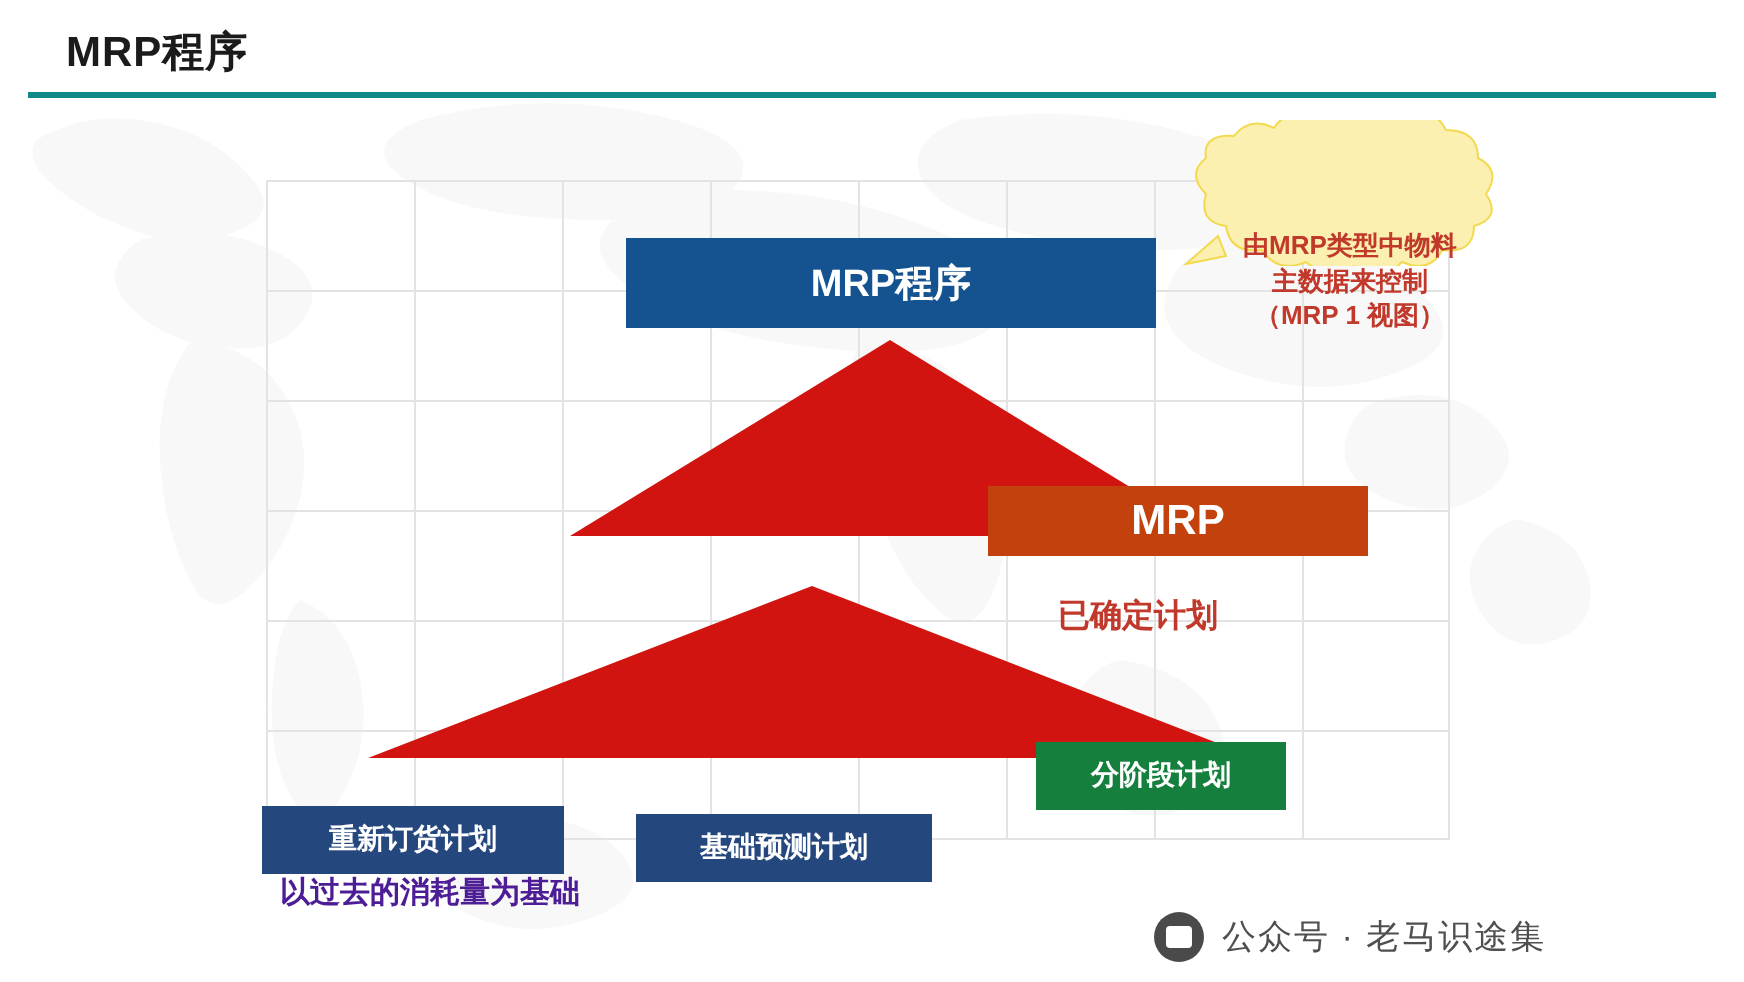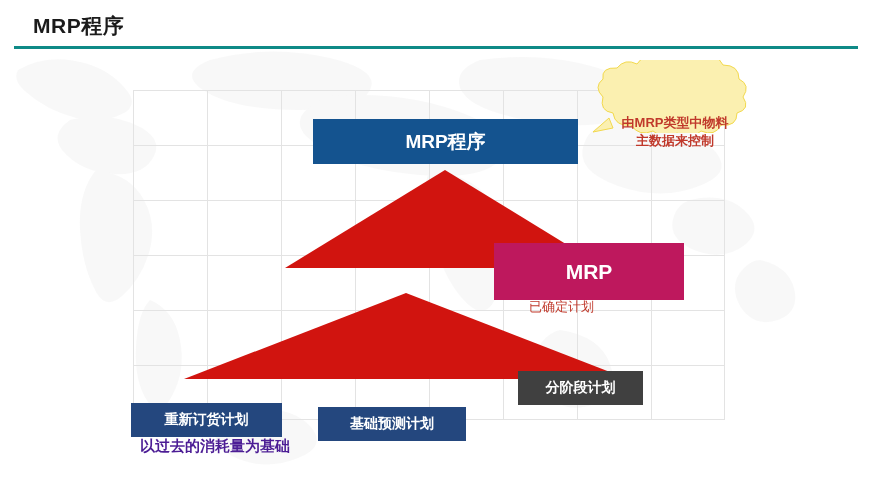--- a/index.html
+++ b/index.html
@@ -100,22 +100,22 @@
     top: 248px;
     width: 150px;
     height: 38px;
     background: #24477e;
     font-size: 14px;
   }
   .box-mrp {
     left: 494px;
     top: 243px;
     width: 190px;
-    height: 57px;
-    background: #be185d;
+    height: 35px;
+    background: #c2410c;
     font-size: 21px;
   }
   .box-reorder {
     left: 131px;
     top: 371px;
     width: 151px;
     height: 34px;
     background: #24477e;
     font-size: 14px;
     margin-top: 32px;
@@ -127,30 +127,30 @@
     height: 34px;
     background: #24477e;
     font-size: 14px;
     margin-top: 36px;
   }
   .box-phased {
     left: 518px;
     top: 371px;
     width: 125px;
     height: 34px;
-    background: #404040;
+    background: #15803d;
     font-size: 14px;
   }
 
   .label-confirmed {
     position: absolute;
     left: 529px;
     top: 298px;
-    font-size: 13px;
-    font-weight: normal;
+    font-size: 16px;
+    font-weight: bold;
     color: #c0392b;
   }
   .label-basis {
     position: absolute;
     left: 140px;
     top: 437px;
     font-size: 15px;
     font-weight: bold;
     color: #4c1d95;
   }
@@ -278,17 +278,22 @@
   <div class="label-basis">以过去的消耗量为基础</div>
 
   <div class="callout">
     <svg width="177" height="73" viewBox="0 0 177 73" xmlns="http://www.w3.org/2000/svg">
       <path d="M30 8 q8 -10 20 -4 q6 -10 20 -5 q10 -10 22 -2 q12 -10 24 0 q14 -4 20 8 q16 0 16 14 q12 6 4 18 q8 12 -6 16 q0 14 -16 12 q-6 12 -20 6 q-10 10 -24 2 q-12 8 -24 -2 q-14 6 -22 -6 q-16 2 -18 -12 q-14 -2 -10 -16 q-10 -10 0 -18 q-2 -12 14 -11z" fill="#fbf0b0" stroke="#f2d94e" stroke-width="1"></path>
       <path d="M22 58 l-16 14 l20 -4z" fill="#fbf0b0" stroke="#f2d94e" stroke-width="1"></path>
     </svg>
     <div class="callout-text">
       <div>由MRP类型中物料</div>
       <div>主数据来控制</div>
+      <div>（MRP 1 视图）</div>
     </div>
   </div>
 
+  <div class="footer-brand">
+    <div class="footer-logo"></div>
+    <div class="footer-text">公众号 · 老马识途集</div>
+  </div>
 
 </div>
 
 </body></html>

